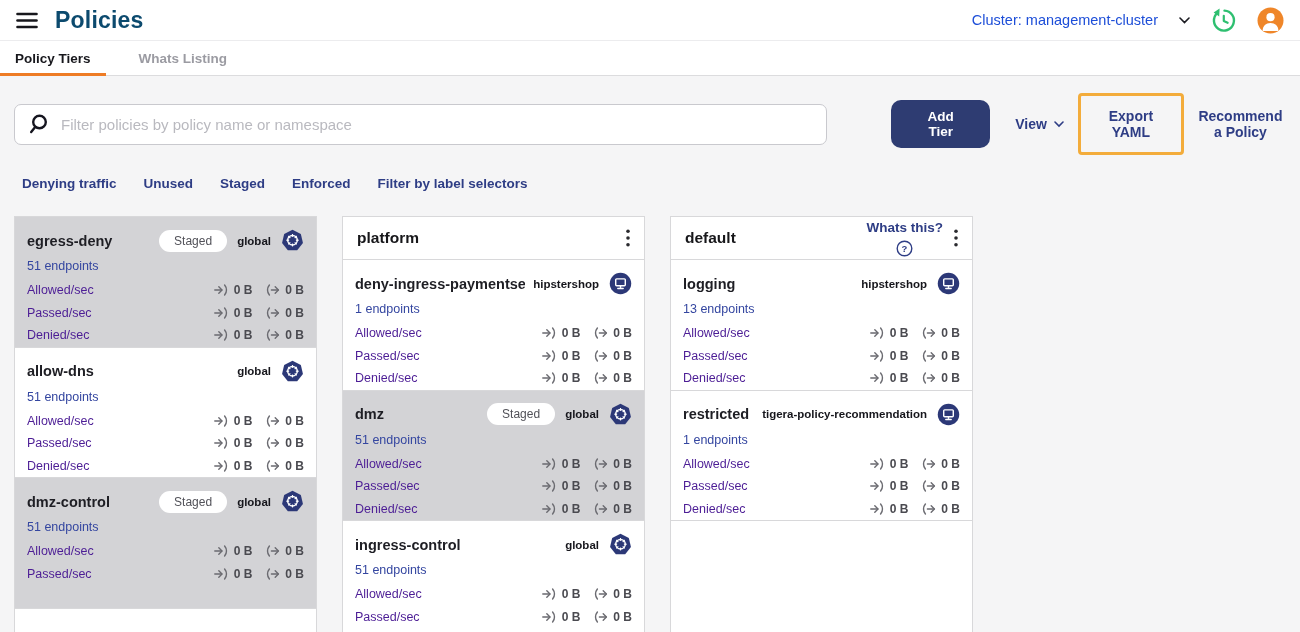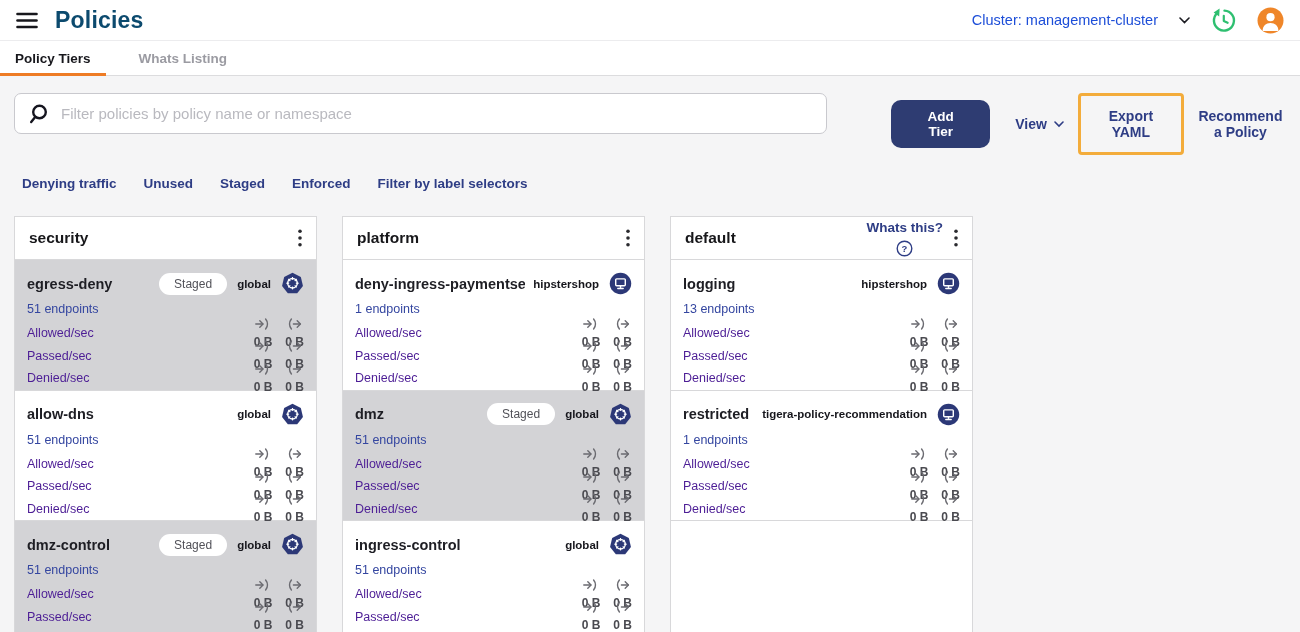--- a/index.html
+++ b/index.html
@@ -24,21 +24,21 @@
   .icon-btn { display: flex; align-items: center; }
 
   
   .tabbar { height: 35px; background: #fff; border-bottom: 1px solid #dcdcde; display: flex; align-items: stretch; }
   .tab { position: relative; display: flex; align-items: center; padding: 0 15px; font-size: 13.5px; font-weight: 700; color: #17171c; justify-content: flex-end; }
   .tab.inactive { color: #9b9ba2; margin-left: 18px; }
   .tab.active::after { content: ""; position: absolute; left: 0; right: 0; bottom: -1px; height: 3px; background: #ee7c25; }
 
   
   .content { padding: 17px 14px 0; }
-  .toolbar { display: flex; align-items: flex-start; gap: 24px; }
+  .toolbar { display: flex; align-items: center; gap: 24px; }
   .search-wrap {
     width: 813px; height: 41px; background: #fff; border: 1px solid #c9c9ce;
     border-radius: 7px; display: flex; align-items: center; padding: 0 13px; gap: 11px; flex: 0 0 auto;
   }
   .search-wrap input { border: none; outline: none; flex: 1; font-size: 15px; color: #333; background: transparent; }
   .search-wrap input::placeholder { color: #b9b9bf; }
   .toolbar-right { display: flex; align-items: center; margin-left: 40px; }
   .btn-primary {
     background: #2e3c72; color: #fff; font-size: 13.5px; font-weight: 600;
     padding: 9px 32px; border-radius: 10px;
@@ -72,21 +72,21 @@
   .policy-name { font-size: 14.5px; font-weight: 700; color: #1e1e24; flex: 1; white-space: nowrap; overflow: hidden; min-width: 0; }
   .card-top-right { display: flex; align-items: center; gap: 10px; flex: 0 0 auto; padding-left: 8px; }
   .staged-pill { background: #fff; border-radius: 999px; padding: 4px 15px; font-size: 12px; color: #515158; }
   .scope-label { font-size: 11.5px; font-weight: 700; color: #16161c; }
   .scope-icon { display: flex; }
   .endpoints-link { display: inline-block; margin-top: 7px; font-size: 12.5px; color: #3446a0; cursor: pointer; }
   .metrics { margin-top: 5px; }
   .metric-row { display: flex; align-items: center; justify-content: space-between; height: 22.5px; }
   .m-label { font-size: 12.5px; color: #4c1d95; }
   .m-vals { display: flex; align-items: center; gap: 13px; }
-  .m-group { display: flex; align-items: center; gap: 5px; font-size: 12px; font-weight: 600; color: #4a4a50; flex-direction: column; }
+  .m-group { display: flex; align-items: center; gap: 5px; font-size: 12px; font-weight: 600; color: #4a4a50; }
 </style>
 </head>
 <body>
 
 <header class="app-header">
   <div class="h-left">
     <button class="icon-btn">
       <svg width="22" height="17" viewBox="0 0 22 17">
           <g stroke="#17171c" stroke-width="2.6" stroke-linecap="round">
             <line x1="1.5" y1="2" x2="20.5" y2="2"></line>
@@ -164,33 +164,20 @@
   <div class="filters-row" id="filters-row">
       <button class="filter-link">Denying traffic</button>
       <button class="filter-link">Unused</button>
       <button class="filter-link">Staged</button>
       <button class="filter-link">Enforced</button>
       <button class="filter-link">Filter by label selectors</button>
     </div>
 
   <div class="tiers-row" id="tiers-row">
       <section class="tier-col">
-    <div class="tier-head">
-      <span class="tier-name">security</span>
-      <span class="tier-head-right">
-
-        <button class="icon-btn">
-          <svg width="4" height="18" viewBox="0 0 4 18">
-                <circle cx="2" cy="2.2" r="1.8" fill="#2a2a2e"></circle>
-                <circle cx="2" cy="9" r="1.8" fill="#2a2a2e"></circle>
-                <circle cx="2" cy="15.8" r="1.8" fill="#2a2a2e"></circle>
-              </svg>
-        </button>
-      </span>
-    </div>
     <div>
           <article class="policy-card staged">
     <div class="card-top">
       <span class="policy-name">egress-deny</span>
       <span class="card-top-right">
         <span class="staged-pill">Staged</span>
         <span class="scope-label">global</span>
         <span class="scope-icon">
           <svg width="23" height="23" viewBox="0 0 24 24">
             <polygon points="12,0.8 20.7,5.1 22.9,14.5 16.9,22.1 7.1,22.1 1.1,14.5 3.3,5.1" fill="#2c3877"></polygon>

